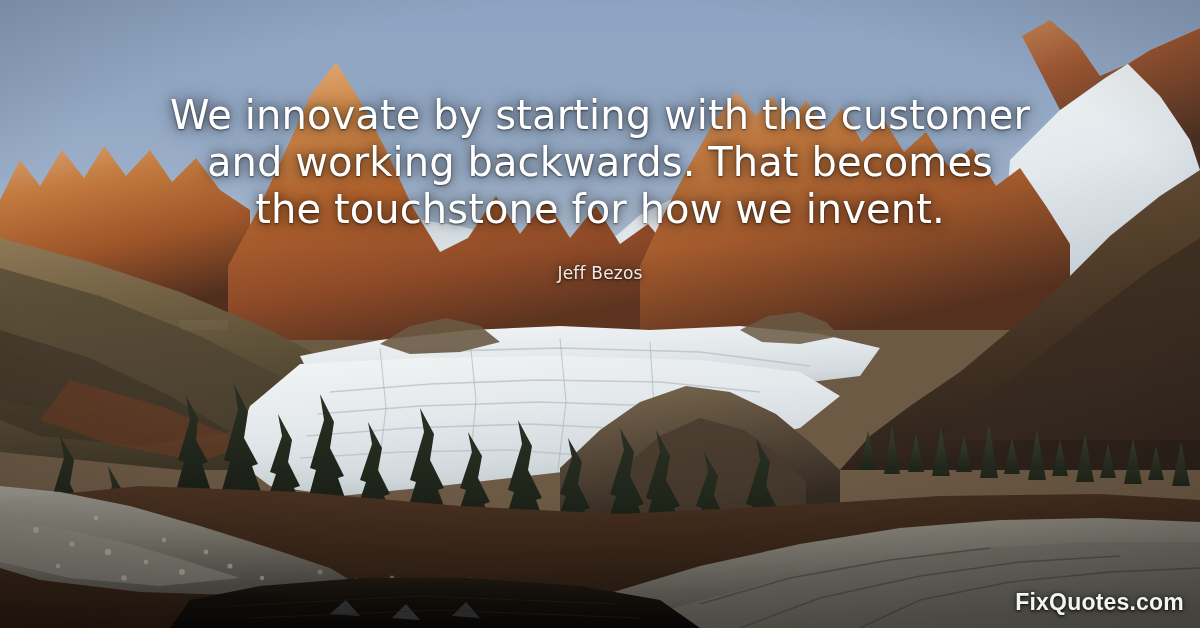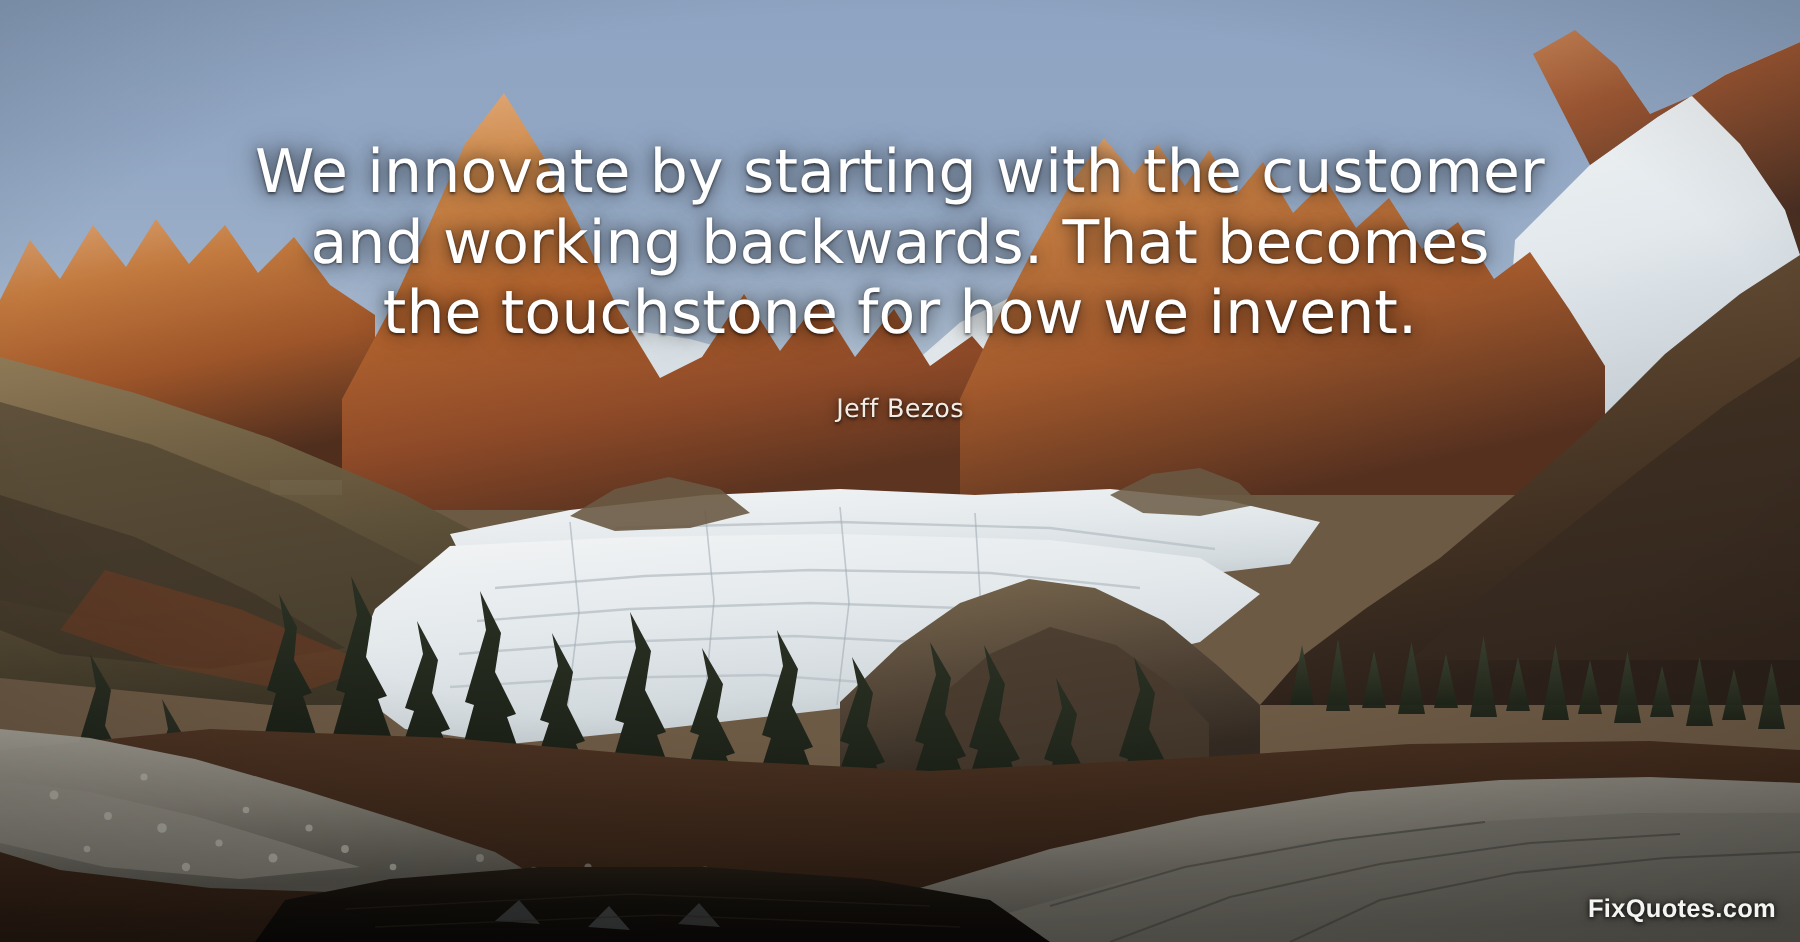--- a/index.html
+++ b/index.html
@@ -67,21 +67,21 @@
       0 1px 2px rgba(0,0,0,0.6);
   }
 
   
   .watermark {
     position: absolute;
     right: 16px;
     bottom: 12px;
     z-index: 50;
     color: #f4f4f2;
-    font-size: 17px;
+    font-size: 23px;
     font-weight: 700;
     letter-spacing: 0.2px;
     font-family: "Liberation Sans", sans-serif;
     text-shadow: 0 1px 3px rgba(0,0,0,0.85), 0 0 6px rgba(0,0,0,0.5);
   }
 
   
   .vignette {
     position:absolute; inset:0; z-index:45; pointer-events:none;
     background:

